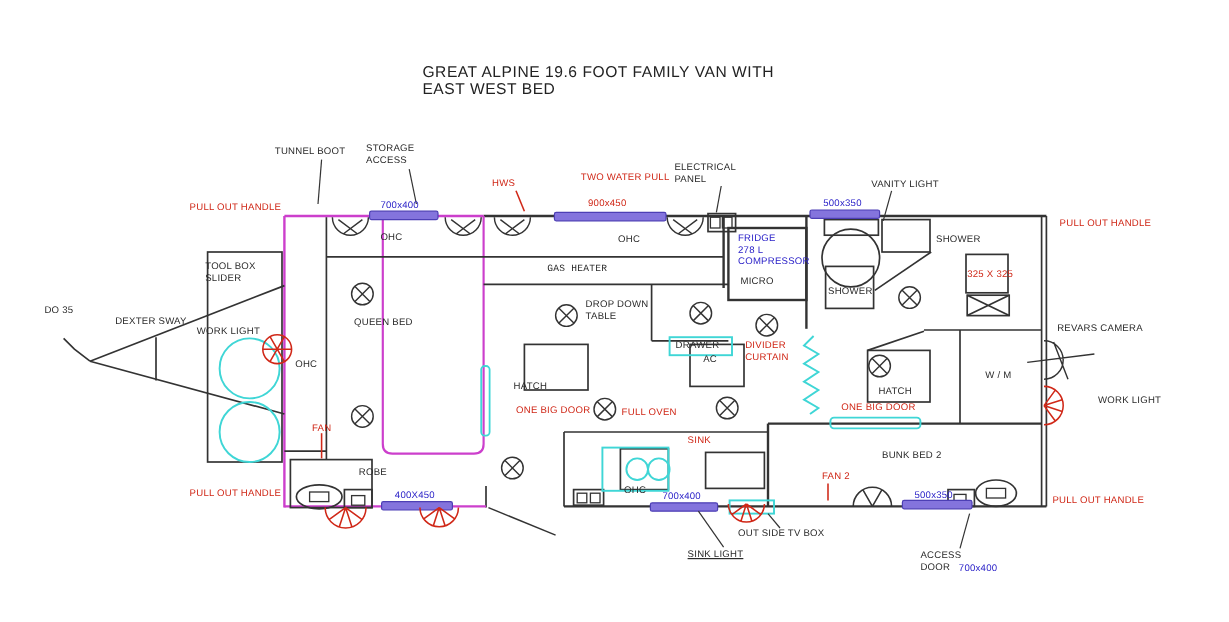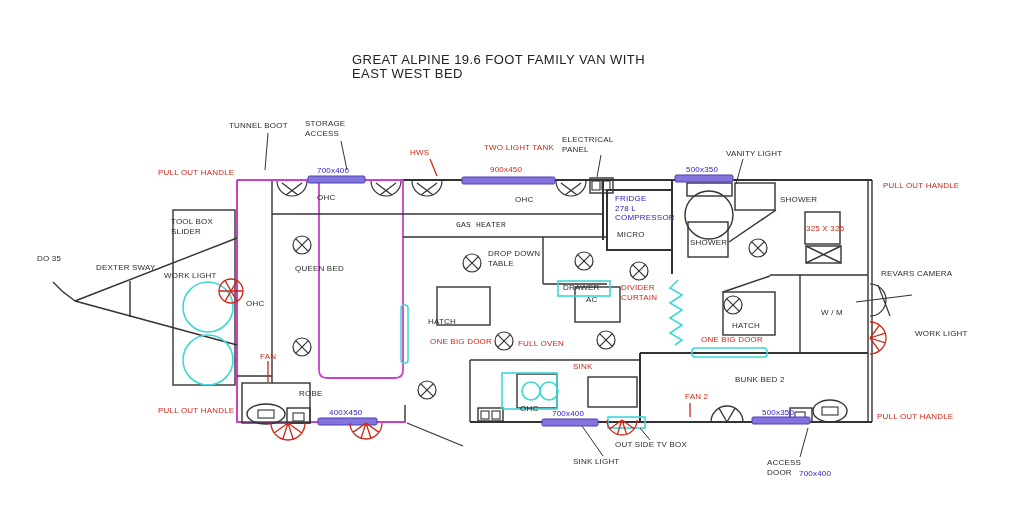--- a/index.html
+++ b/index.html
@@ -196,21 +196,21 @@
   </svg>
 
   <div class="lbl title" style="left:352px;top:52px;">GREAT ALPINE 19.6 FOOT  FAMILY VAN WITH</div>
   <div class="lbl title" style="left:352px;top:66px;">EAST WEST BED</div>
 
   <div class="lbl" style="left:229px;top:121px;">TUNNEL BOOT</div>
   <div class="lbl" style="left:305px;top:119px;">STORAGE
 ACCESS</div>
   <div class="lbl red" style="left:158px;top:168px;">PULL  OUT HANDLE</div>
   <div class="lbl red" style="left:410px;top:148px;">HWS</div>
-  <div class="lbl red" style="left:484px;top:143px;">TWO  LIGHT TANK</div>
+  <div class="lbl red" style="left:484px;top:143px;">TWO  WATER PULL</div>
   <div class="lbl" style="left:562px;top:135px;">ELECTRICAL
 PANEL</div>
   <div class="lbl blue" style="left:317px;top:166px;">700x400</div>
   <div class="lbl red" style="left:490px;top:165px;">900x450</div>
   <div class="lbl blue" style="left:686px;top:165px;">500x350</div>
   <div class="lbl" style="left:726px;top:149px;">VANITY LIGHT</div>
   <div class="lbl red" style="left:883px;top:181px;">PULL  OUT HANDLE</div>
 
   <div class="lbl blue" style="left:615px;top:194px;">FRIDGE
 278 L
@@ -250,18 +250,18 @@
   <div class="lbl" style="left:255px;top:389px;padding-left:44px;">ROBE</div>
   <div class="lbl red" style="left:158px;top:406px;">PULL  OUT HANDLE</div>
   <div class="lbl blue" style="left:329px;top:408px;">400X450</div>
   <div class="lbl red" style="left:573px;top:362px;">SINK</div>
   <div class="lbl blue" style="left:552px;top:409px;">700x400</div>
   <div class="lbl" style="left:735px;top:375px;">BUNK BED 2</div>
   <div class="lbl red" style="left:685px;top:392px;">FAN 2</div>
   <div class="lbl blue" style="left:762px;top:408px;">500x350</div>
   <div class="lbl red" style="left:877px;top:412px;">PULL  OUT HANDLE</div>
   <div class="lbl" style="left:615px;top:440px;">OUT SIDE TV BOX</div>
-  <div class="lbl" style="left:573px;top:457px;">SINK LIGHT</div>
+  <div class="lbl" style="left:573px;top:457px;text-decoration:underline;">SINK LIGHT</div>
   <div class="lbl" style="left:767px;top:458px;">ACCESS
 DOOR</div>
   <div class="lbl blue" style="left:799px;top:469px;">700x400</div>
 
 </div>
 
 </body></html>

